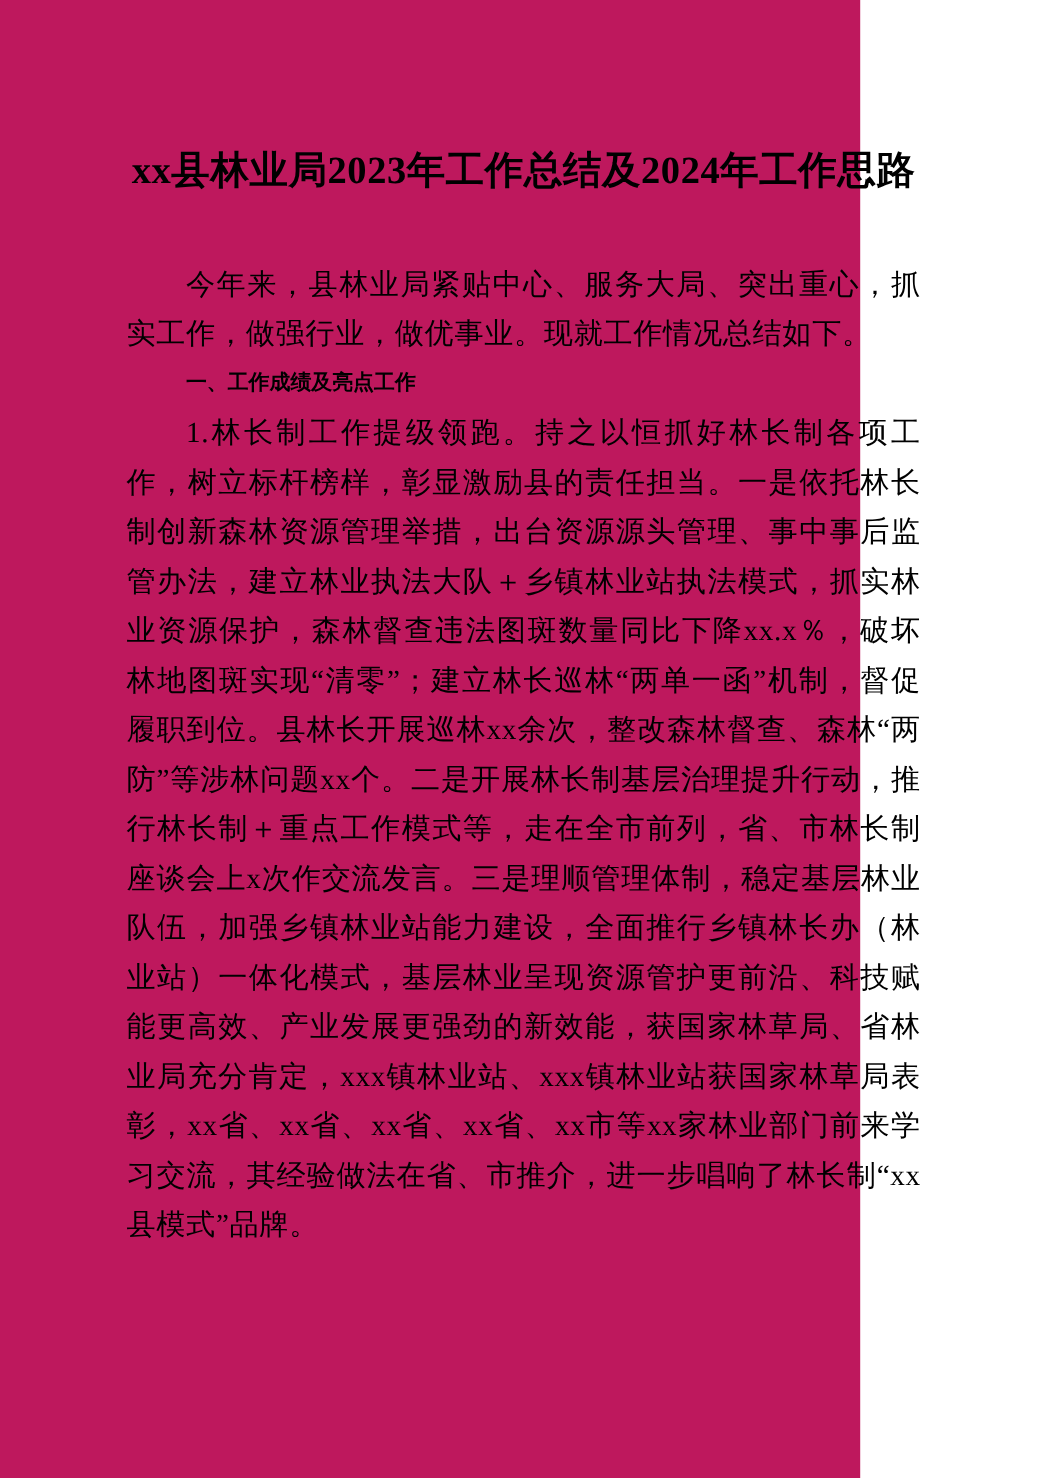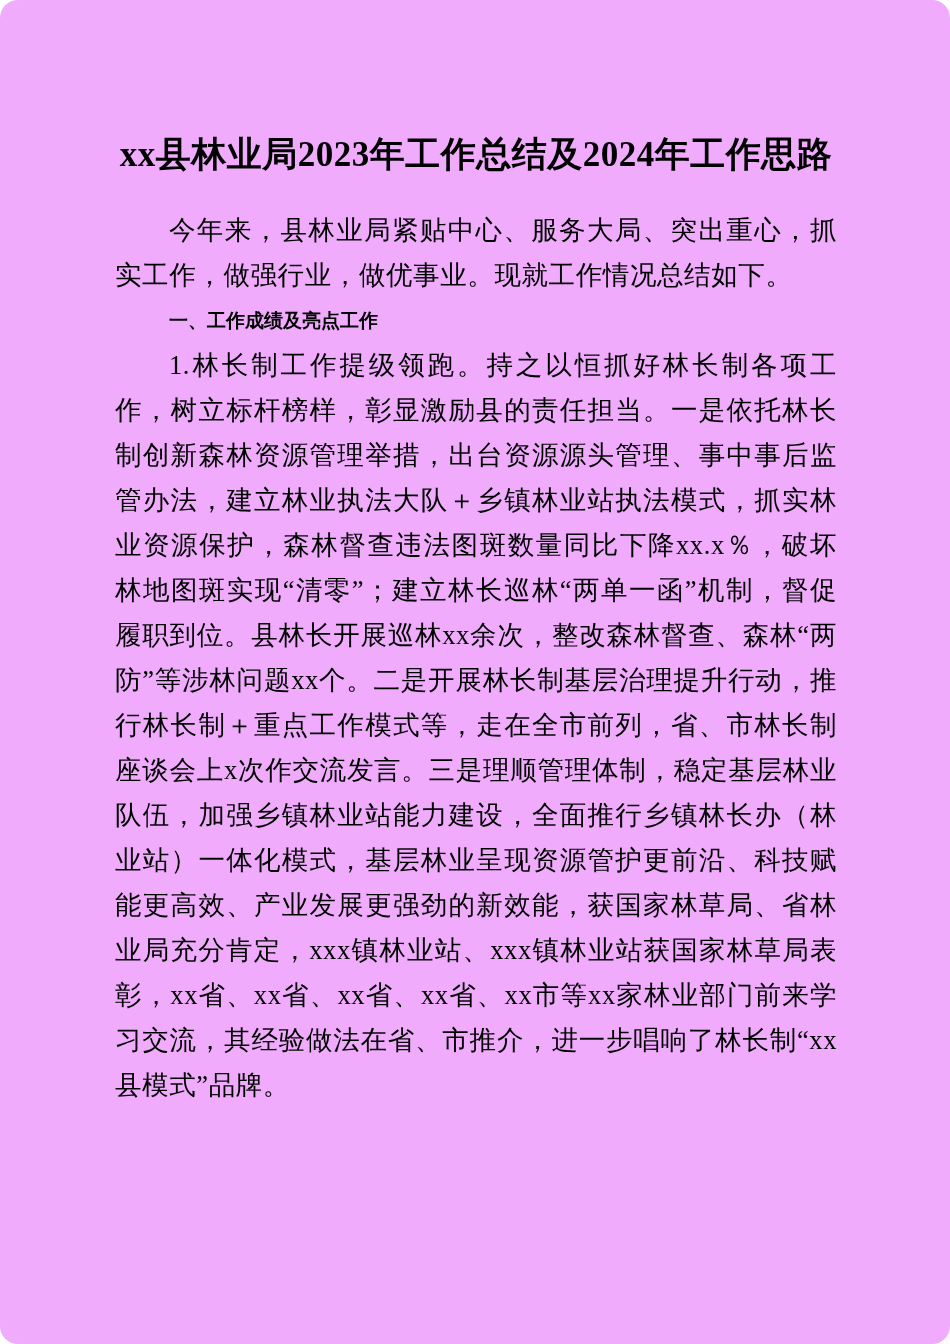--- a/index.html
+++ b/index.html
@@ -9,26 +9,25 @@
   }
   body {
     width: 950px;
     height: 1344px;
     overflow: hidden;
     font-family: "Liberation Serif", "DejaVu Serif", serif;
     color: #000000;
   }
   .page {
     position: relative;
-    width: 950px;
+    width: 782px;
     height: 1344px;
-    background: #f0abfc;
+    background: #be185d;
     box-sizing: border-box;
     padding: 0;
-    border-radius: 18px;
   }
   .content {
     position: absolute;
     left: 115px;
     top: 0;
     width: 722px;
   }
   .doc-title {
     margin: 0;
     padding: 0;
@@ -57,21 +56,21 @@
     font-family: "Liberation Serif", "DejaVu Serif", serif;
     font-size: 26.5px;
     line-height: 45px;
     text-align: justify;
     text-justify: inter-character;
     text-indent: 54px;
     letter-spacing: 0.6px;
     color: #000000;
   }
   .para-first {
-    margin-top: 30px;
+    margin-top: 58px;
   }
 </style>
 </head>
 <body>
 
 <div class="page">
   <div class="content">
 
     <h1 class="doc-title">xx县林业局2023年工作总结及2024年工作思路</h1>
 

